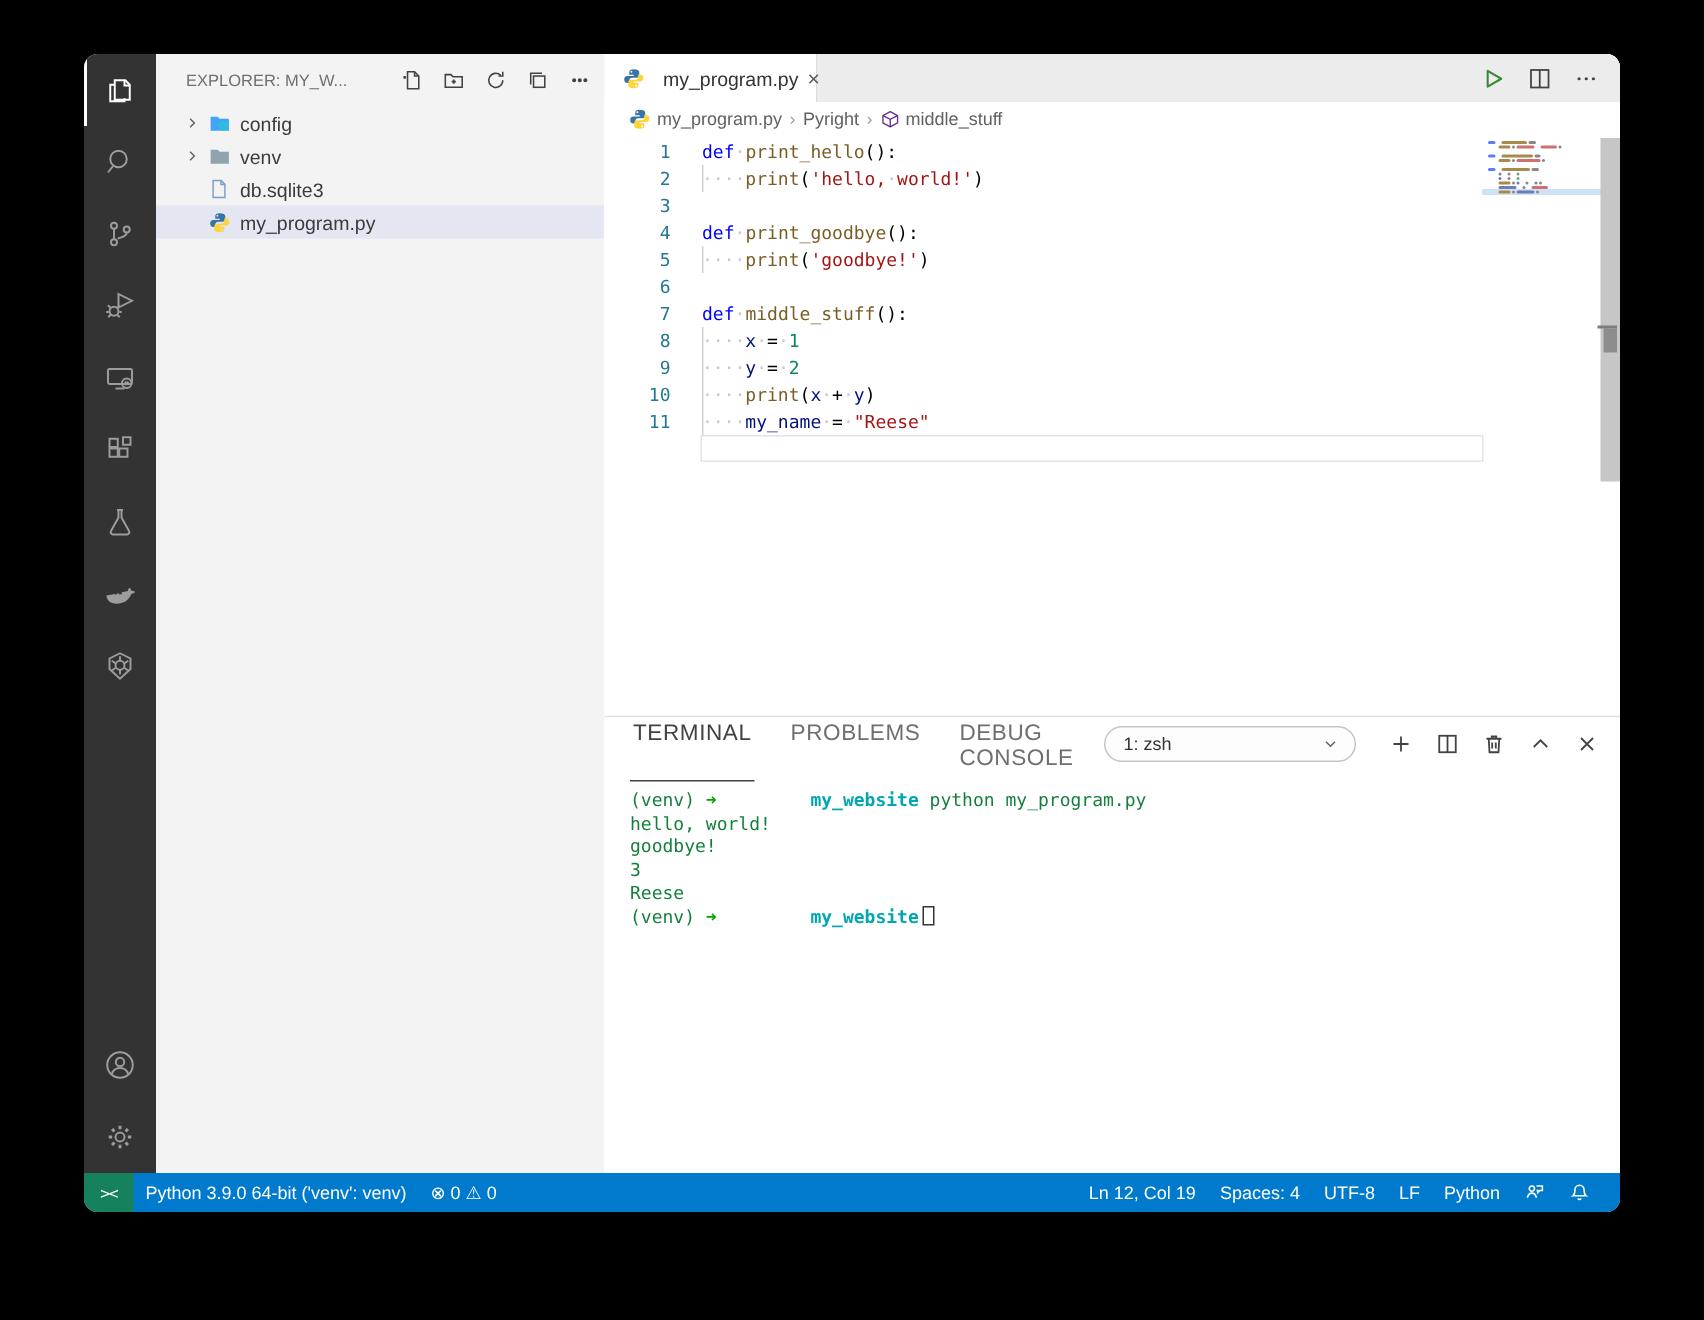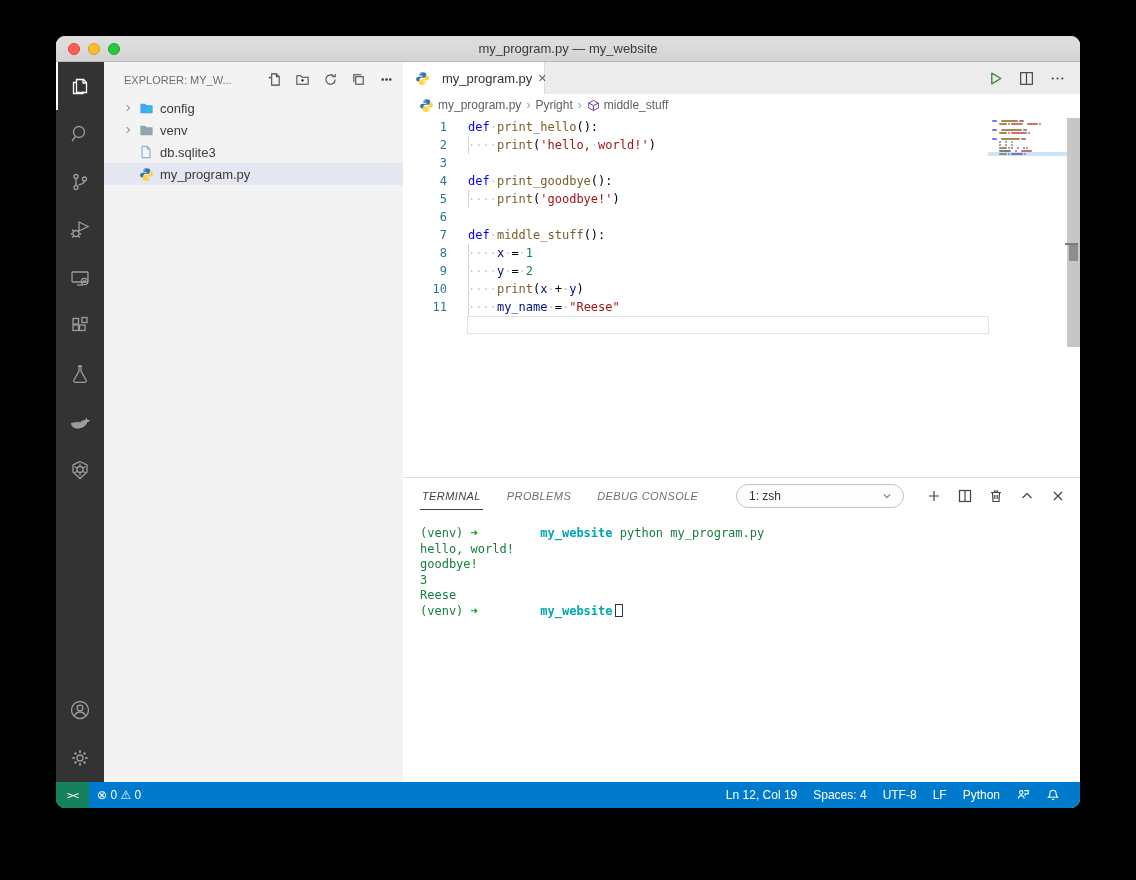--- a/index.html
+++ b/index.html
@@ -65,21 +65,21 @@
   .mm-band { position:absolute; left:-4px; right:-14px; top:-1px; height:4px; background:#cfe3f7; z-index:0; }
   .mm-seg { height:2px; border-radius:1px; position:relative; z-index:1; }
   
   .sb-track { position:absolute; right:0; top:2px; width:13px; height:229px; background:#c6c6c6; cursor:pointer; }
   .sb-thumb { position:absolute; right:2px; top:127px; width:9px; height:16px; background:#8d8d8d; cursor:grab; }
   .sb-topline { position:absolute; right:2px; top:125px; width:13px; height:2px; background:#7c7c7c; }
   
   .panel { flex:0 0 305px; border-top:1px solid #dddddd; display:flex; flex-direction:column; background:#fff; }
   .panel-header { height:35px; display:flex; align-items:center; padding:0 14px 0 17px; flex:0 0 35px; }
   .panel-tabs { display:flex; gap:22px; }
-  .ptab { font-size:11px; letter-spacing:.4px; color:#6f6f6f; padding:9px 2px 7px; cursor:pointer; text-transform:uppercase;font-style:italic; }
+  .ptab { font-size:15px; letter-spacing:.4px; color:#6f6f6f; padding:9px 2px 7px; cursor:pointer; text-transform:uppercase; }
   .ptab.active { color:#424242; border-bottom:1px solid #424242; }
   .panel-mid { flex:1; display:flex; justify-content:flex-end; align-items:center; }
   .term-select { width:168px; height:24px; border:1px solid #c5c5c5; border-radius:12px; background:#fdfdfd; display:flex; align-items:center; padding:0 10px 0 12px; font-size:12px; color:#333; margin-right:22px; cursor:pointer; }
   .term-select .val { flex:1; }
   .term-select svg { width:12px; height:12px; stroke:#666; fill:none; stroke-width:1.4; }
   .panel-actions { display:flex; gap:15px; align-items:center; }
   .panel-actions .act { cursor:pointer; display:flex; color:#424242; }
   .panel-actions svg { width:16px; height:16px; stroke:#424242; fill:none; stroke-width:1.2; }
   .terminal { flex:1; padding:13px 0 0 17px; font-family:"DejaVu Sans Mono","Liberation Mono",monospace; font-size:12px; line-height:15.5px; color:#333; }
   .seg-t { color:#15803d; }
@@ -92,28 +92,20 @@
   .sb-left { display:flex; align-items:center; gap:0; flex:1; }
   .sb-right { display:flex; align-items:center; padding-right:12px; }
   .status-item { padding:0 8px; height:26px; display:flex; align-items:center; gap:4px; cursor:pointer; white-space:nowrap; }
   .status-item svg { width:14px; height:14px; stroke:#fff; fill:none; stroke-width:1.2; }
 </style>
 </head>
 <body>
 
 <div class="window">
 
-  <div class="titlebar">
-    <div class="traffic">
-      <div class="tl r"></div>
-      <div class="tl y"></div>
-      <div class="tl g"></div>
-    </div>
-    <div class="title-text">my_program.py — my_website</div>
-  </div>
 
   <div class="main">
 
     <div class="activitybar">
       <div class="ab-item active">
         <svg viewBox="0 0 24 24">
             <path d="M8.5 5.5h7l3 3v10h-10z"></path>
             <path d="M15 5.5v3.5h3.5"></path>
             <path d="M8.5 8.5h-3v11h9.5v-2"></path>
           </svg>
@@ -503,20 +495,21 @@
             <div style="white-space: pre;"><span class="seg-t">Reese</span></div>
             <div style="white-space: pre;"><span class="seg-t">(venv) </span><span class="seg-arrow">➜</span><span class="seg-t">  </span><span class="seg-dir">my_website</span><span class="seg-cursor"></span></div>
           </div>
       </div>
     </div>
   </div>
 
   <div class="statusbar">
     <div class="remote">&gt;&lt;</div>
     <div class="sb-left">
+        <div class="status-item">Python 3.9.0 64-bit ('venv': venv)</div>
         <div class="status-item">⊗ 0  ⚠ 0</div>
       </div>
     <div class="sb-right">
         <div class="status-item">Ln 12, Col 19</div>
         <div class="status-item">Spaces: 4</div>
         <div class="status-item">UTF-8</div>
         <div class="status-item">LF</div>
         <div class="status-item">Python</div>
         <div class="status-item">
           <svg viewBox="0 0 16 16">

